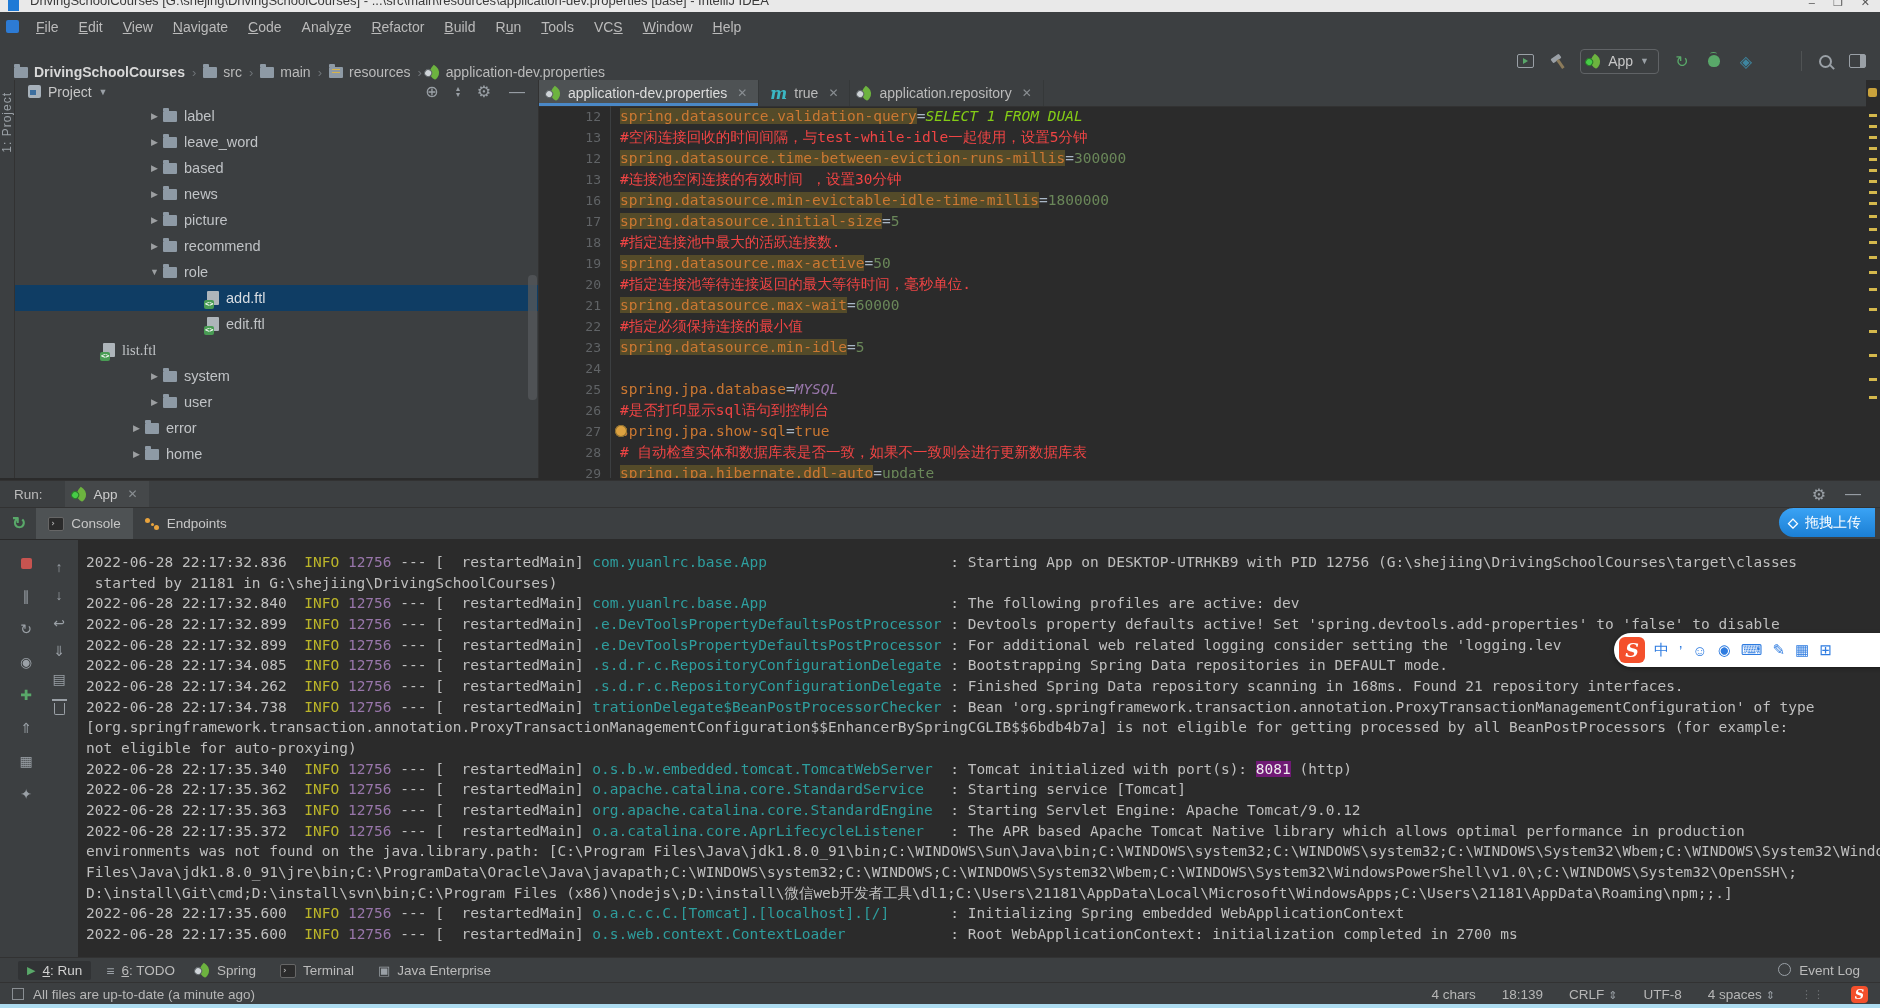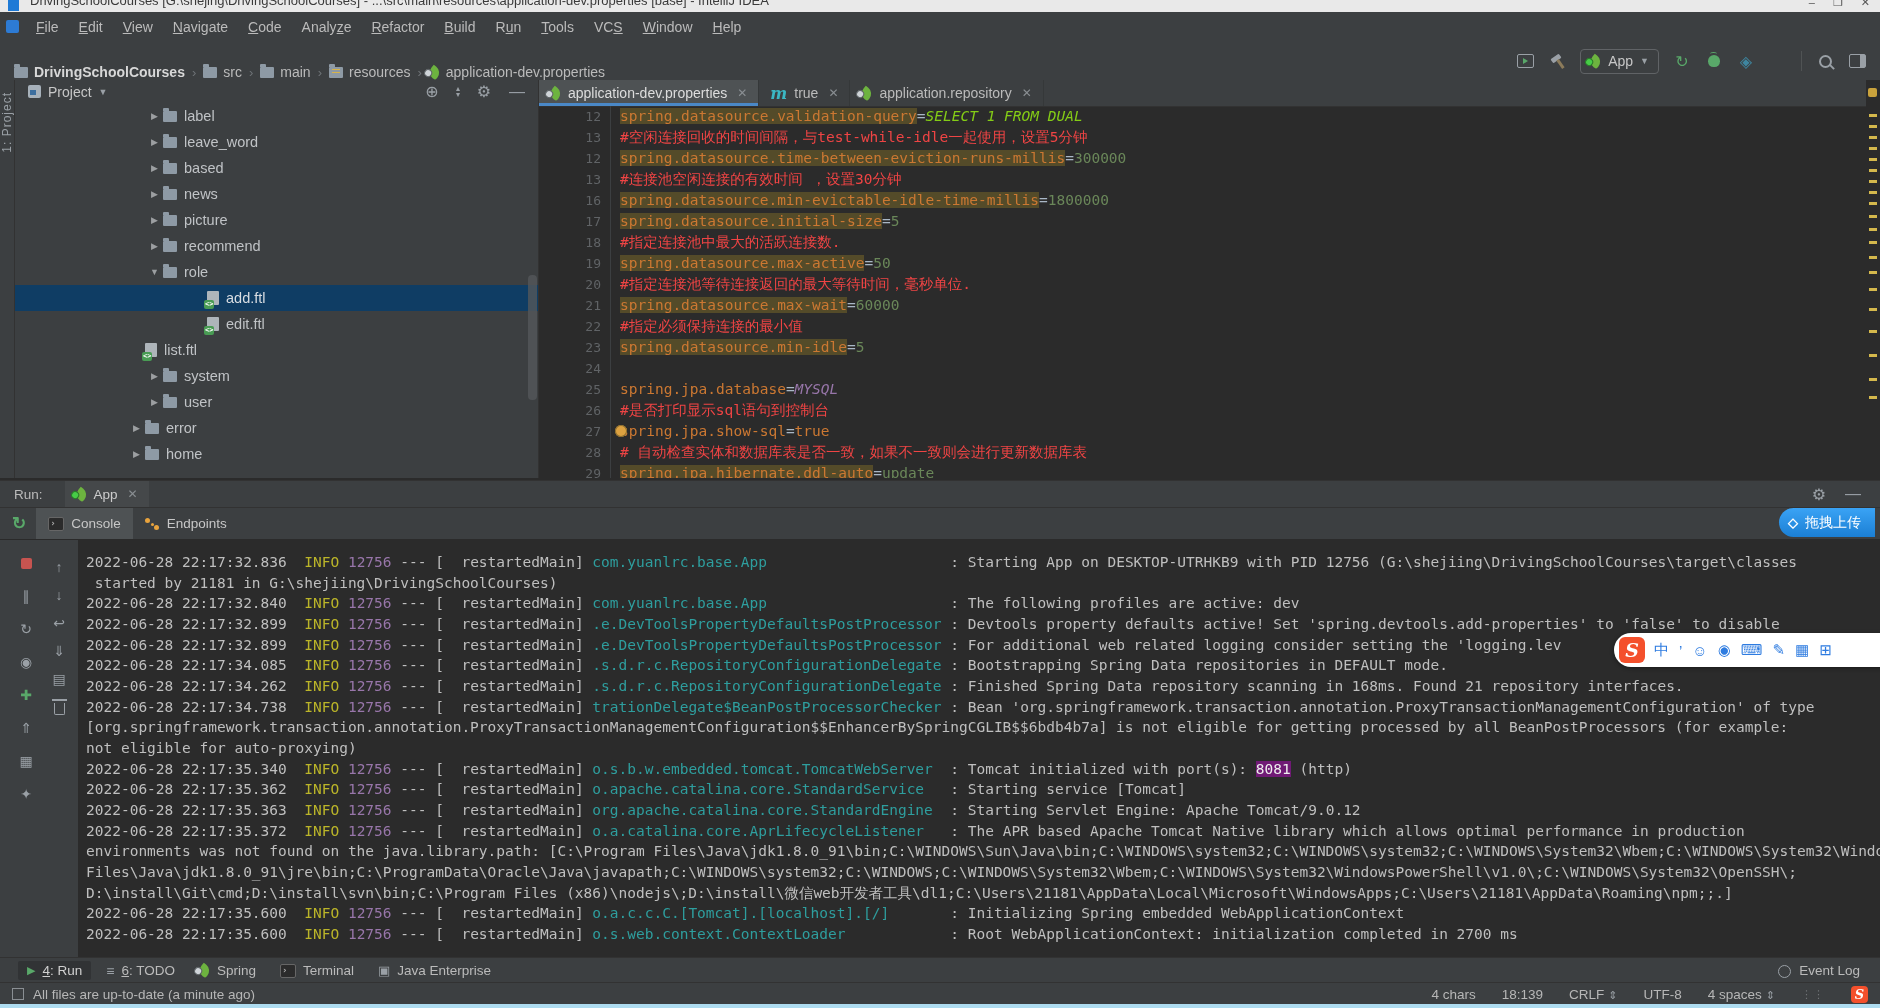--- a/index.html
+++ b/index.html
@@ -118,21 +118,21 @@
   .li{color:#BBB529}
   .lp{color:#9876AA}
   .ll{color:#2E9E9E}
   .ls{background:#701a75;color:#eee}
   
   .twbar{position:absolute;left:0;right:0;top:957px;height:25px;background:#3c3f41;border-top:1px solid #323232;
          display:flex;align-items:center;gap:6px;padding-left:18px;font-size:13.5px;color:#bbb}
   .twi{display:flex;align-items:center;gap:7px;padding:2px 9px;border-radius:2px}
   .twi.act{background:#313335;color:#d0d0d0}
   .twi u{text-decoration:underline}
-  .evlog{margin-left:auto;display:flex;align-items:flex-end;gap:8px;padding-right:20px;color:#bbb}
+  .evlog{margin-left:auto;display:flex;align-items:flex-start;gap:8px;padding-right:20px;color:#bbb}
   .runi{color:#59A869;font-size:11px}
   .todoi{color:#9AA0A6;font-size:14px}
   .jeei{color:#9AA0A6;font-size:13px}
   
   .status{position:absolute;left:0;right:0;top:982px;height:22px;background:#3c3f41;border-top:1px solid #323232;
           display:flex;align-items:center;font-size:13.5px;color:#b7b7b7;padding:0 12px}
   .sticon{width:10px;height:10px;border:1.5px solid #8a8f93;margin-right:9px}
   .stright{margin-left:auto;display:flex;align-items:center;gap:26px}
   .stud{color:#9aa0a6;font-size:11px;margin-left:4px}
   .sdots{color:#707477;font-size:11px;letter-spacing:1px}
@@ -295,21 +295,21 @@
         <div class="trow sel" style="top: 182px; padding-left: 176px;">
           <span class="tarrow"></span>
           <span class="ftl"></span>
           <span class="tlabel">add.ftl</span>
         </div>
         <div class="trow" style="top: 208px; padding-left: 176px;">
           <span class="tarrow"></span>
           <span class="ftl"></span>
           <span class="tlabel">edit.ftl</span>
         </div>
-        <div class="trow" style="top: 234px; padding-left: 114px;">
+        <div class="trow" style="top: 234px; padding-left: 72px; font-family: Liberation Serif, serif;">
           <span class="tarrow"></span>
           <span class="ftl"></span>
           <span class="tlabel">list.ftl</span>
         </div>
         <div class="trow" style="top: 260px; padding-left: 132px;">
           <span class="tarrow">▶</span>
           <span class="fold"></span>
           <span class="tlabel">system</span>
         </div>
         <div class="trow" style="top: 286px; padding-left: 132px;">

